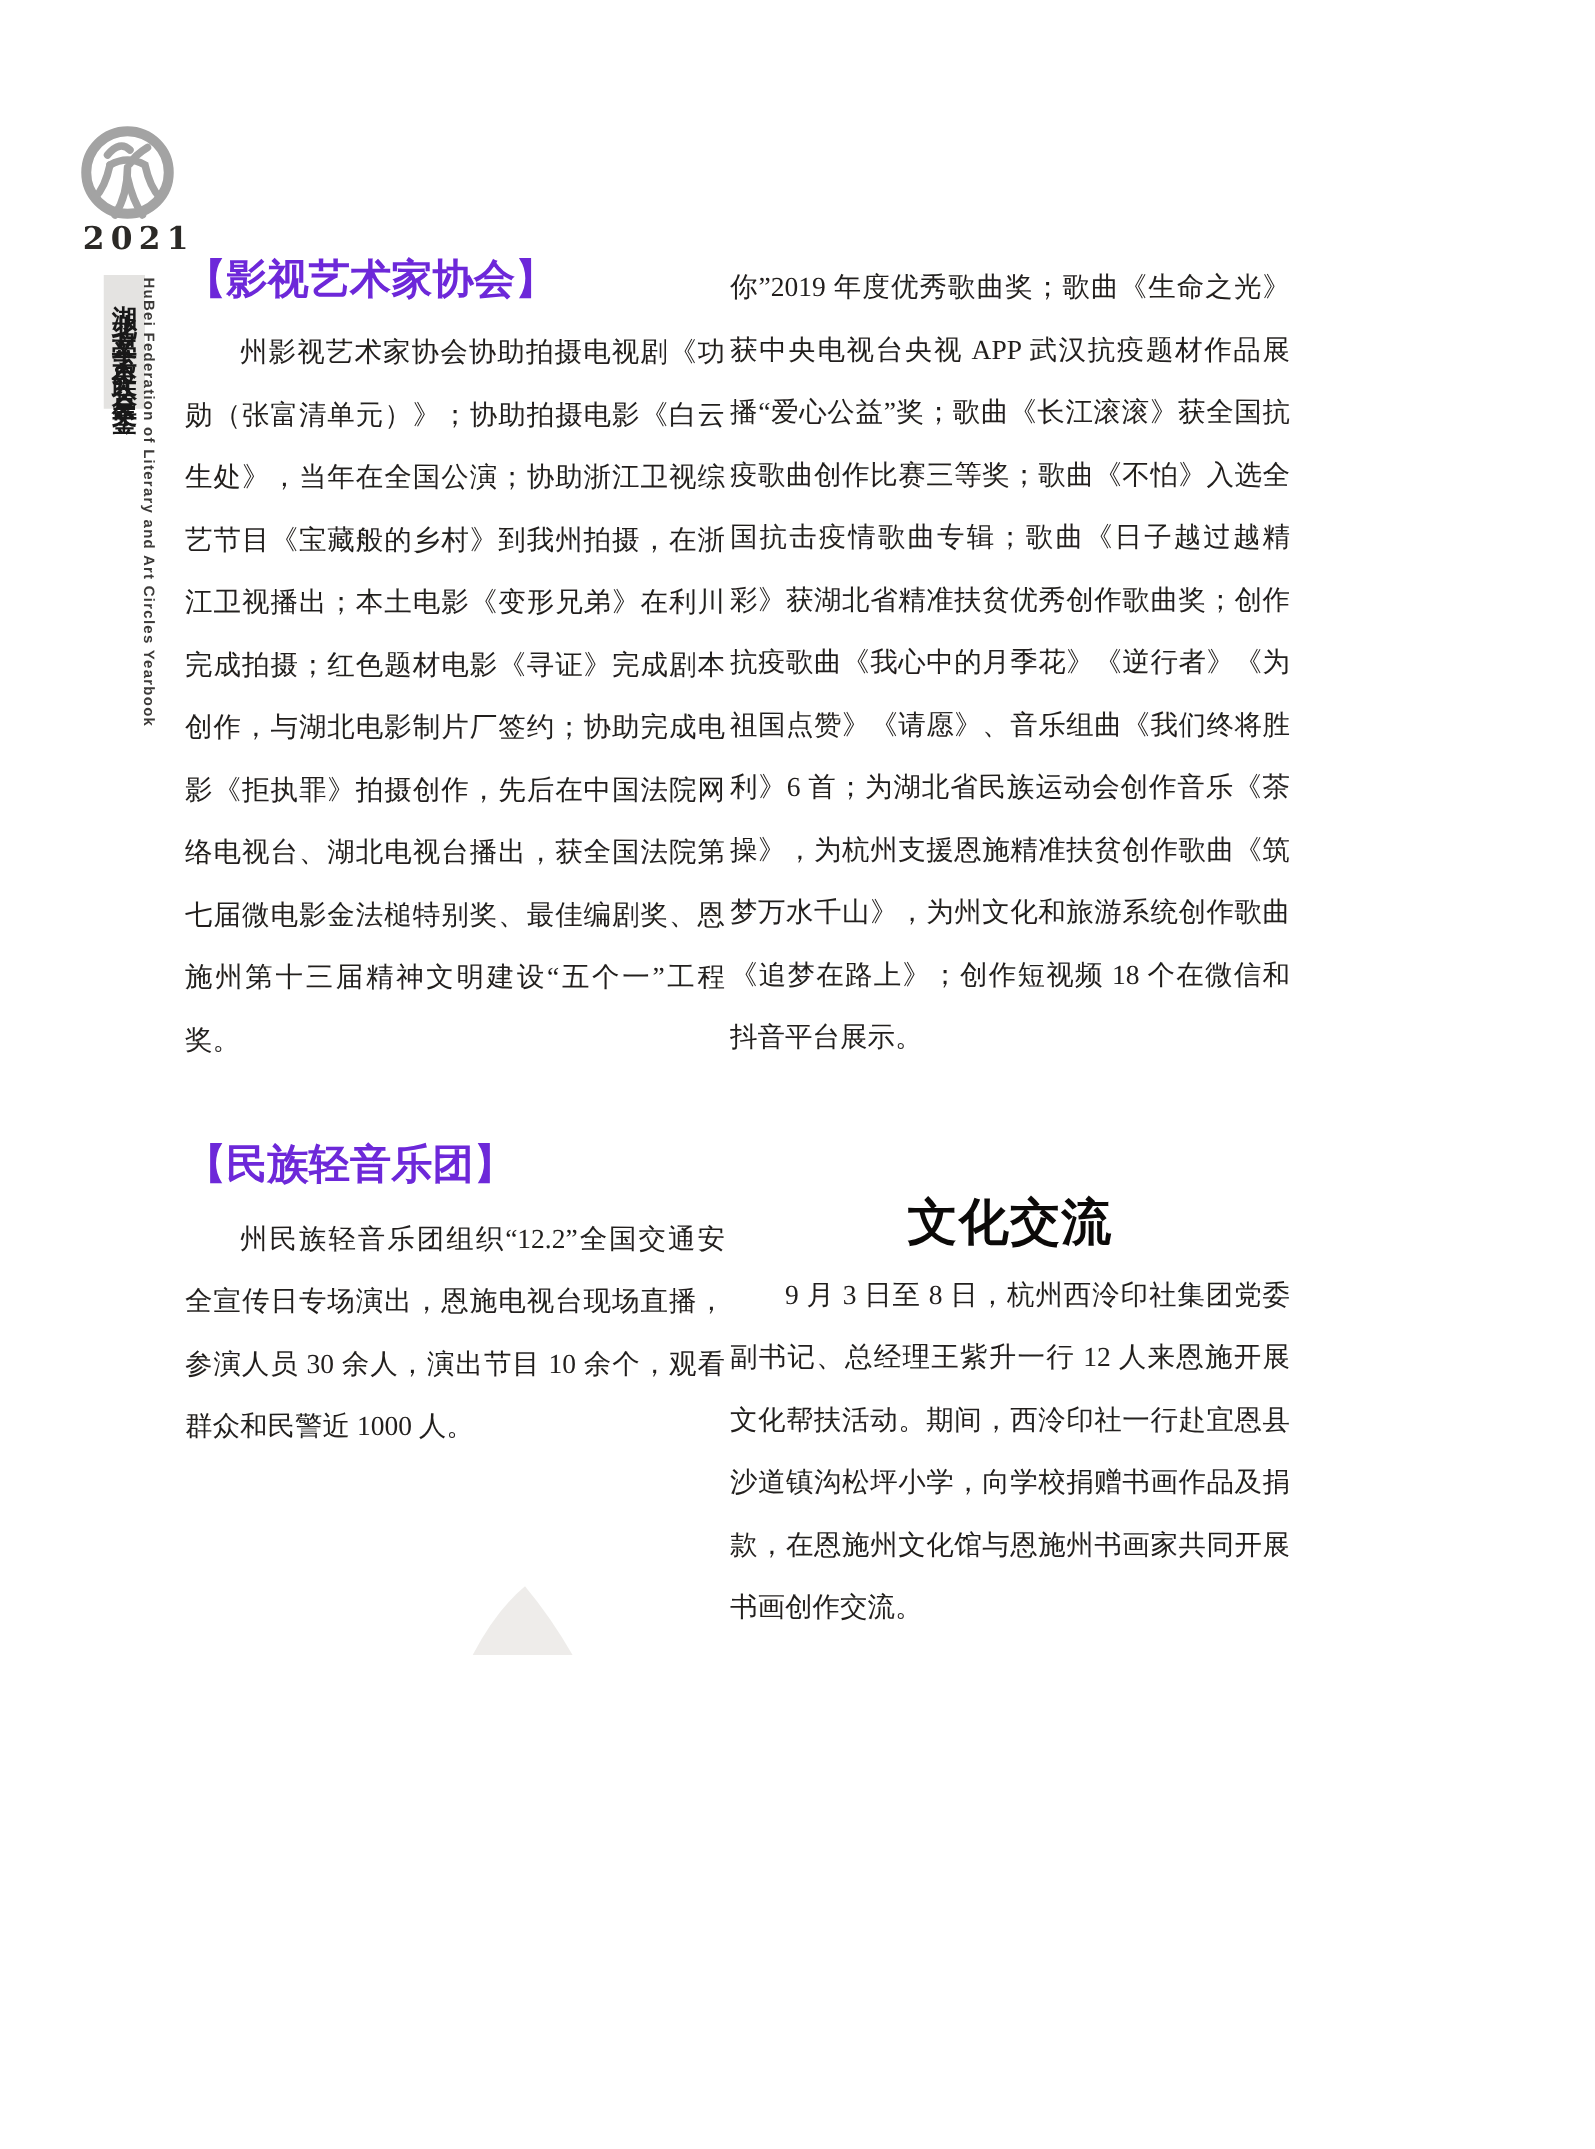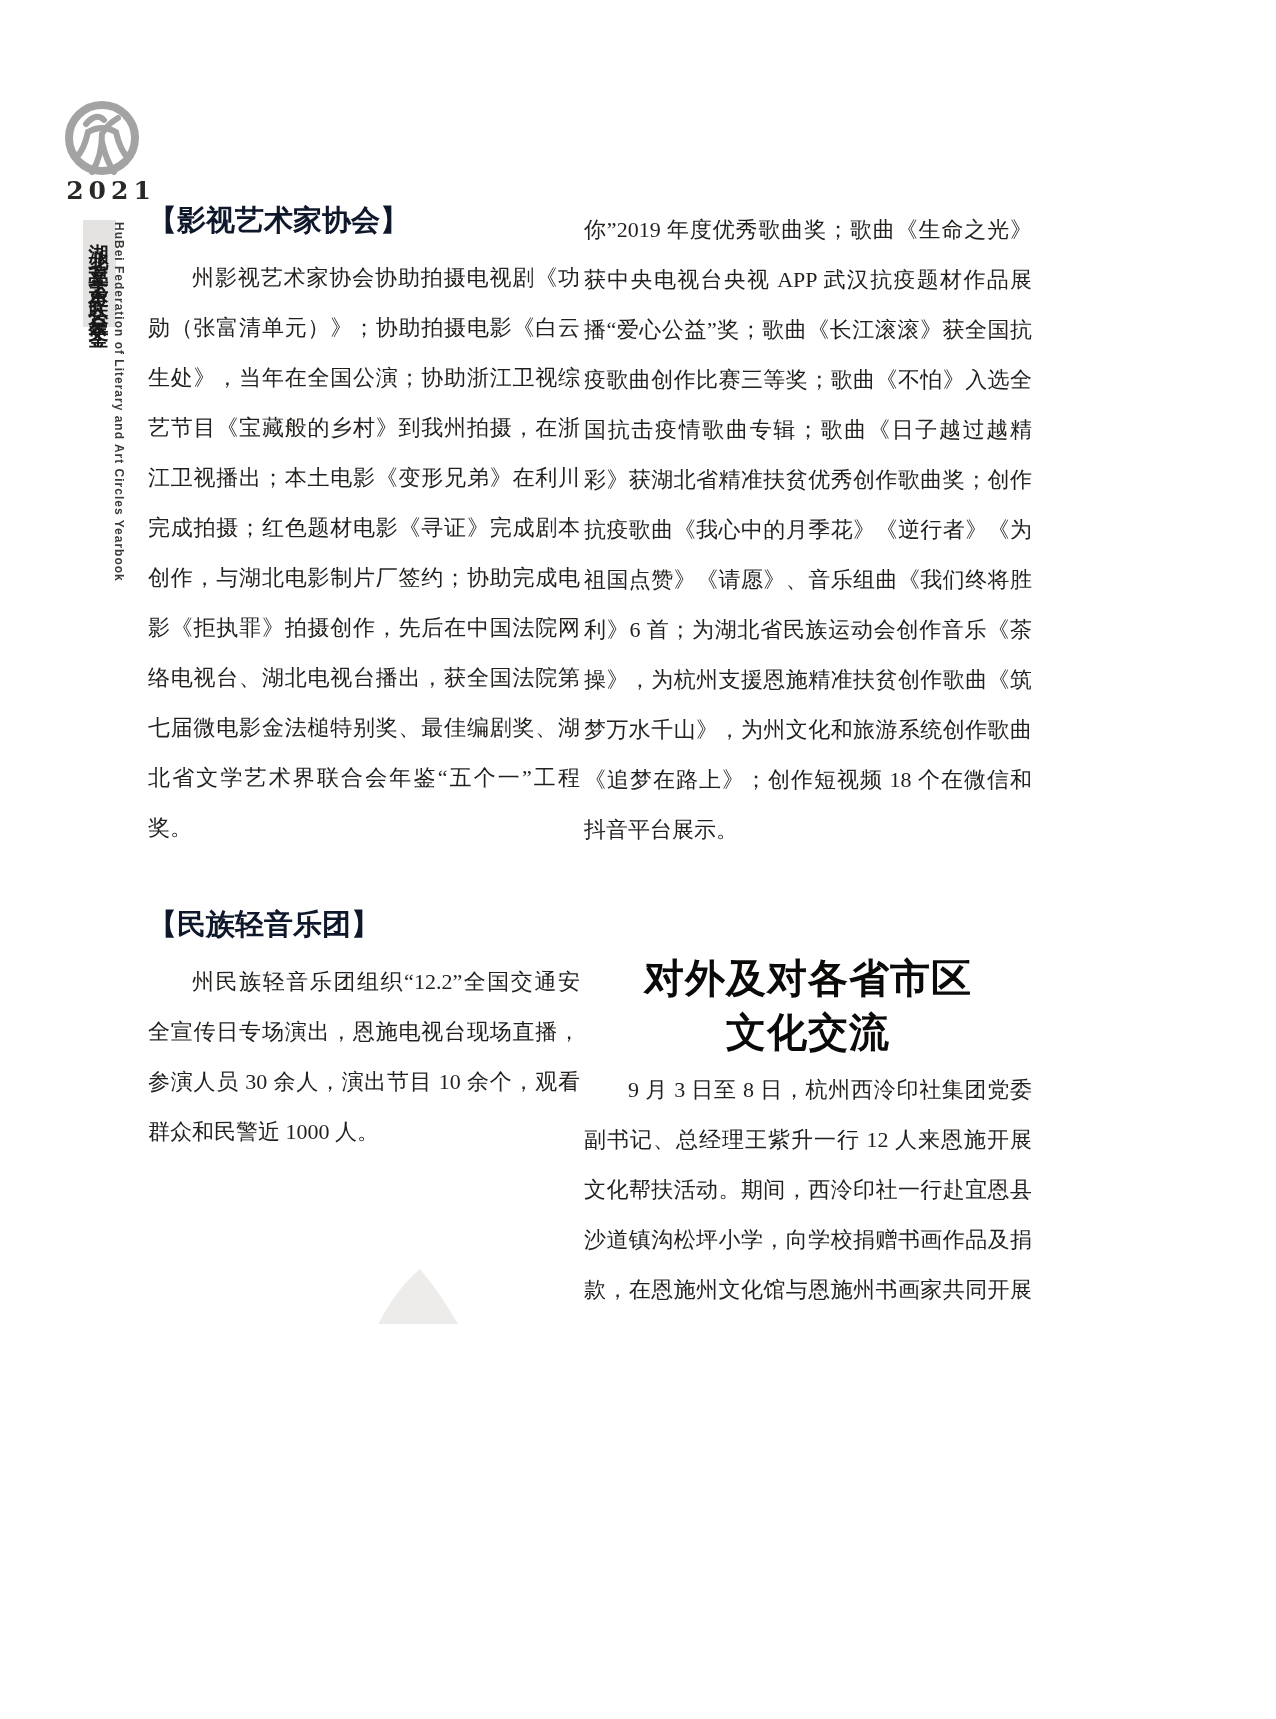--- a/index.html
+++ b/index.html
@@ -19,21 +19,21 @@
   .side-en{position:absolute;left:112px;top:222px;writing-mode:vertical-rl;
            font-family:"Liberation Sans",sans-serif;font-weight:700;
            font-size:12px;letter-spacing:1px;color:#3c3a38;}
 
   
   .col{position:absolute;top:205px;}
   .col-left{left:148px;width:432px;}
   .col-right{left:584px;width:448px;}
 
   h2.assoc{font-family:"Liberation Sans",sans-serif;font-weight:700;
-           font-size:29px;line-height:1.1;margin:0 0 16px 0;color:#0f172a;}
+           font-size:33px;line-height:1.1;margin:0 0 16px 0;color:#6d28d9;}
   p.body{font-size:22px;line-height:50px;margin:0;text-align:justify;color:#221f1d;}
   p.indent{text-indent:2em;}
   .section{margin-bottom:56px;}
 
   .big-head{margin-top:96px;text-align:center;font-family:"Liberation Sans",sans-serif;
             font-weight:700;font-size:40px;line-height:1.35;color:#0c0a09;letter-spacing:1px;}
   .big-head + p.body{margin-top:6px;}
 
   
   .painting{position:absolute;left:0;top:1239px;width:700px;height:480px;}
@@ -57,32 +57,31 @@
     <path d="M40,44 Q44,62 52,74" fill="none" stroke="#a3a3a3" stroke-width="6" stroke-linecap="round"></path>
   </svg>
   <div class="year">2021</div>
 
   <div class="side-cn">湖北省文学艺术界联合会年鉴</div>
   <div class="side-en">HuBei Federation of Literary and Art Circles Yearbook</div>
 
   <div class="col col-left">
     <div class="section">
       <h2 class="assoc">【影视艺术家协会】</h2>
-      <p class="body indent">州影视艺术家协会协助拍摄电视剧《功勋（张富清单元）》；协助拍摄电影《白云生处》，当年在全国公演；协助浙江卫视综艺节目《宝藏般的乡村》到我州拍摄，在浙江卫视播出；本土电影《变形兄弟》在利川完成拍摄；红色题材电影《寻证》完成剧本创作，与湖北电影制片厂签约；协助完成电影《拒执罪》拍摄创作，先后在中国法院网络电视台、湖北电视台播出，获全国法院第七届微电影金法槌特别奖、最佳编剧奖、湖北省文学艺术界联合会年鉴“五个一”工程奖。</p>
+      <p class="body indent">州影视艺术家协会协助拍摄电视剧《功勋（张富清单元）》；协助拍摄电影《白云生处》，当年在全国公演；协助浙江卫视综艺节目《宝藏般的乡村》到我州拍摄，在浙江卫视播出；本土电影《变形兄弟》在利川完成拍摄；红色题材电影《寻证》完成剧本创作，与湖北电影制片厂签约；协助完成电影《拒执罪》拍摄创作，先后在中国法院网络电视台、湖北电视台播出，获全国法院第七届微电影金法槌特别奖、最佳编剧奖、恩施州第十三届精神文明建设“五个一”工程奖。</p>
     </div>
     <div class="section">
       <h2 class="assoc">【民族轻音乐团】</h2>
       <p class="body indent">州民族轻音乐团组织“12.2”全国交通安全宣传日专场演出，恩施电视台现场直播，参演人员 30 余人，演出节目 10 余个，观看群众和民警近 1000 人。</p>
     </div>
   </div>
 
   <div class="col col-right">
     <p class="body">你”2019 年度优秀歌曲奖；歌曲《生命之光》获中央电视台央视 APP 武汉抗疫题材作品展播“爱心公益”奖；歌曲《长江滚滚》获全国抗疫歌曲创作比赛三等奖；歌曲《不怕》入选全国抗击疫情歌曲专辑；歌曲《日子越过越精彩》获湖北省精准扶贫优秀创作歌曲奖；创作抗疫歌曲《我心中的月季花》《逆行者》《为祖国点赞》《请愿》、音乐组曲《我们终将胜利》6 首；为湖北省民族运动会创作音乐《茶操》，为杭州支援恩施精准扶贫创作歌曲《筑梦万水千山》，为州文化和旅游系统创作歌曲《追梦在路上》；创作短视频 18 个在微信和抖音平台展示。</p>
     <div class="big-head">
-      <div>对外及对各省市区</div>
       <div>文化交流</div>
     </div>
     <p class="body indent">9 月 3 日至 8 日，杭州西泠印社集团党委副书记、总经理王紫升一行 12 人来恩施开展文化帮扶活动。期间，西泠印社一行赴宜恩县沙道镇沟松坪小学，向学校捐赠书画作品及捐款，在恩施州文化馆与恩施州书画家共同开展书画创作交流。</p>
   </div>
 
   <svg class="painting" viewBox="0 0 700 480">
 
     <path d="M330,240 Q360,80 420,30 Q470,90 500,180 Q530,250 560,290 L480,300 Q400,290 330,240 Z" fill="#d9d5d1" opacity="0.45"></path>
     <path d="M0,160 Q40,110 90,140 Q120,190 110,260 L0,300 Z" fill="#d3cfca" opacity="0.5"></path>
 

